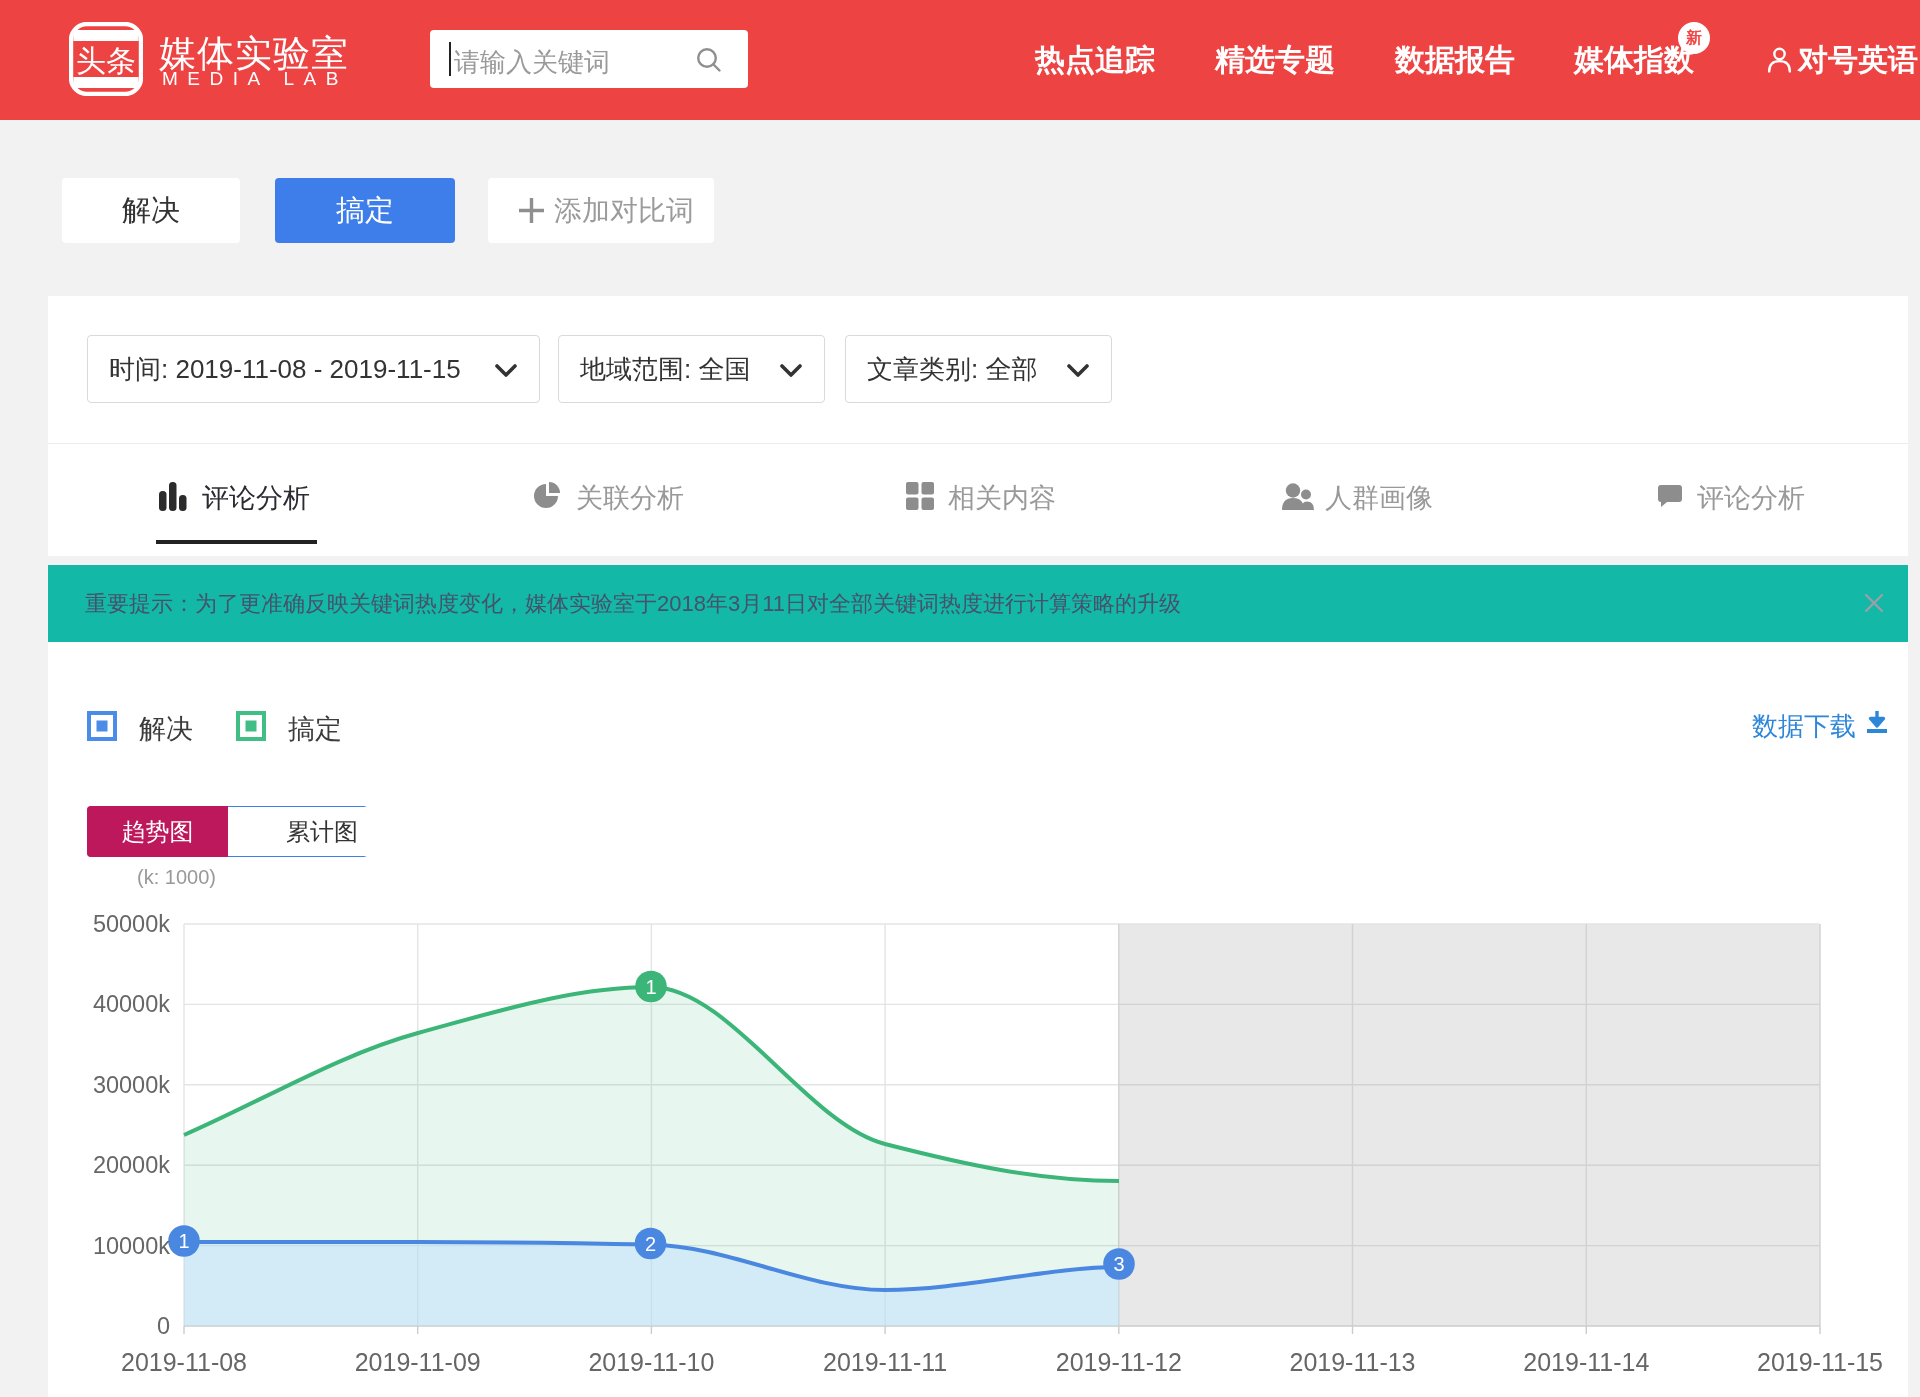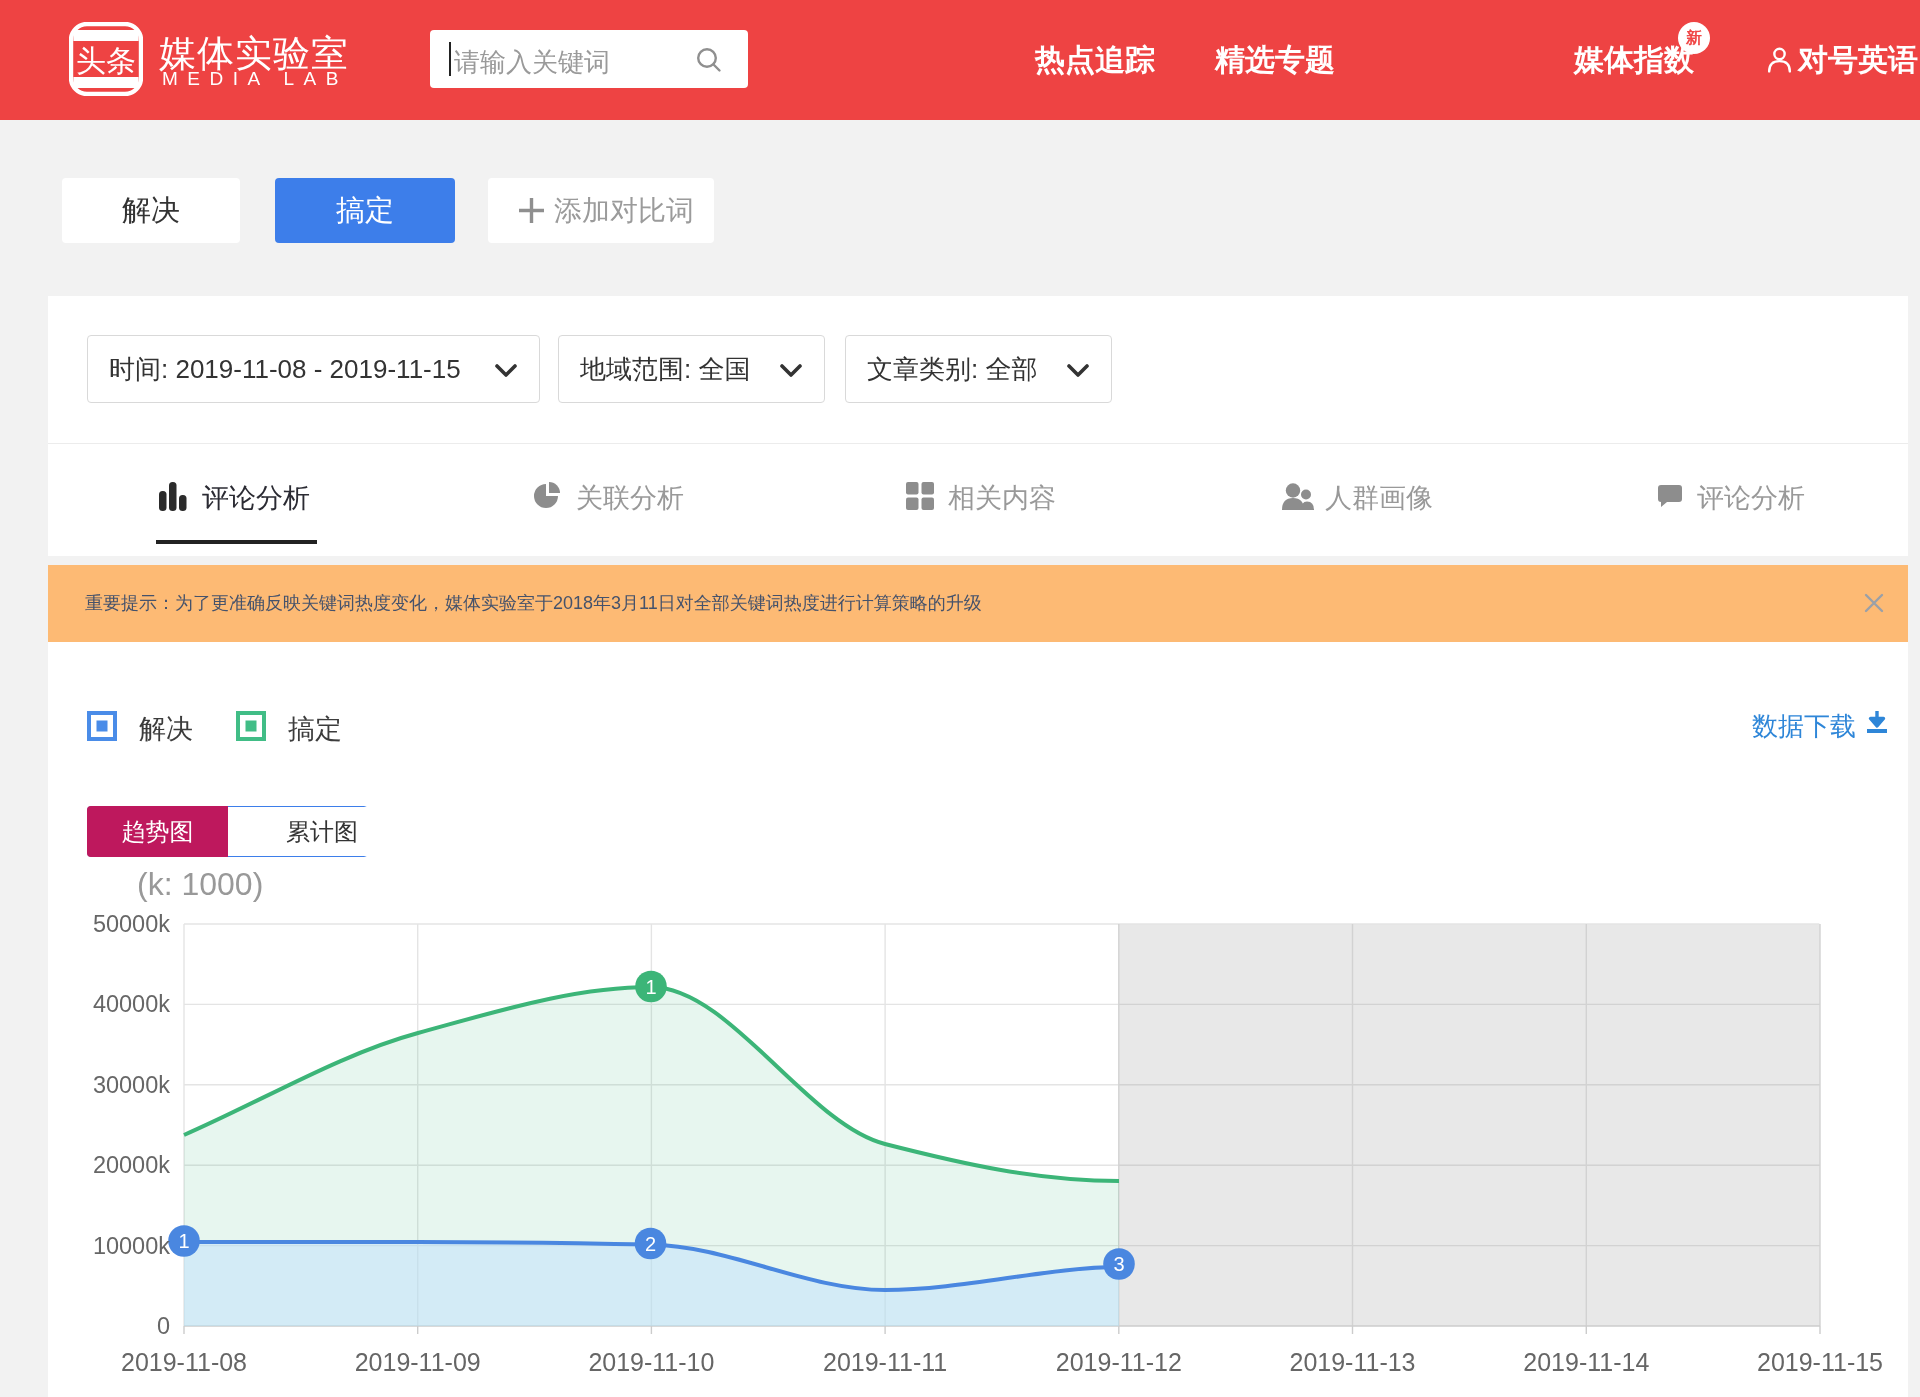--- a/index.html
+++ b/index.html
@@ -21,27 +21,27 @@
 .kw2{position:absolute;left:275px;top:178px;width:180px;height:65px;background:#3d7eea;border-radius:4px;color:#fff;font-size:29px;text-align:center;line-height:65px;}
 .kw3{position:absolute;left:488px;top:178px;width:226px;height:65px;background:#fff;border-radius:4px;color:#9b9b9b;font-size:28px;text-align:left;line-height:65px;}
 
 .card{position:absolute;left:48px;top:296px;width:1860px;height:1101px;background:#fff;}
 .dd{position:absolute;border:1px solid #d9d9d9;border-radius:4px;height:68px;background:#fff;color:#333;font-size:26px;line-height:66px;padding-left:21px;}
 .sep{position:absolute;left:0;top:147px;width:1860px;height:1px;background:#ececec;}
 .tab{position:absolute;top:184px;height:28px;font-size:27px;color:#999;}
 .tabicon{position:absolute;top:186px;}
 .underline{position:absolute;left:108px;top:244px;width:161px;height:4px;background:#222;}
 .gap{position:absolute;left:0;top:260px;width:1860px;height:9px;background:#f2f2f2;}
-.notice{position:absolute;left:0;top:269px;width:1860px;height:77px;background:#fdba74;color:#45526b;font-size:18px;line-height:77px;white-space:nowrap;overflow:hidden;}
+.notice{position:absolute;left:0;top:269px;width:1860px;height:77px;background:#14b8a6;color:#45526b;font-size:22px;line-height:77px;white-space:nowrap;overflow:hidden;}
 .legend{position:absolute;top:415px;font-size:27px;color:#3c3c3c;}
 .dl{position:absolute;left:1704px;top:413px;color:#2e86d8;font-size:26px;white-space:nowrap;}
 .tgl{position:absolute;left:39px;top:510px;width:281px;height:51px;border:1px solid #3d7eea;border-radius:4px;font-size:24px;}
 .tgl .a{position:absolute;left:-1px;top:-1px;width:141px;height:51px;background:#be185d;color:#fff;border-radius:4px 0 0 4px;text-align:center;line-height:51px;}
 .tgl .b{position:absolute;left:140px;top:0;width:140px;height:49px;background:#fff;color:#333;text-align:center;line-height:49px;padding-left:48px;}
-.kunit{position:absolute;left:89px;top:570px;font-size:32px;color:#999;}
+.kunit{position:absolute;left:89px;top:570px;font-size:20px;color:#999;}
 </style>
 </head>
 <body>
 <div class="header">
   <svg class="logo" viewBox="0 0 74 74">
     <rect x="2" y="2" width="70" height="70" rx="16" fill="none" stroke="#fff" stroke-width="4.4"></rect>
     <rect x="4.4" y="8" width="65.2" height="11" fill="#fff"></rect>
     <rect x="4.4" y="55" width="65.2" height="11" fill="#fff"></rect>
     <text x="37" y="48.5" font-size="30" fill="#fff" text-anchor="middle" font-family="Liberation Sans">头条</text>
   </svg>
@@ -50,20 +50,21 @@
   <div class="search">
     <div class="caret"></div>
     <div class="ph">请输入关键词</div>
     <svg style="position:absolute;left:265px;top:17px" width="28" height="28" viewBox="0 0 28 28">
         <circle cx="12" cy="11" r="8.8" fill="none" stroke="#8f8f8f" stroke-width="2.4"></circle>
         <line x1="18.5" y1="17.5" x2="24.5" y2="23.5" stroke="#8f8f8f" stroke-width="2.4" stroke-linecap="round"></line>
       </svg>
   </div>
   <div class="nav" style="left:1035px;">热点追踪</div>
   <div class="nav" style="left:1215px;">精选专题</div>
+  <div class="nav" style="left:1395px;">数据报告</div>
   <div class="nav" style="left:1574px;">媒体指数</div>
   <div class="badge">新</div>
   <svg style="position:absolute;left:1766px;top:46px" width="27" height="27" viewBox="0 0 34 34">
       <circle cx="17" cy="10" r="6.5" fill="none" stroke="#fff" stroke-width="3"></circle>
       <path d="M4 32 Q4 19 17 19 Q30 19 30 32" fill="none" stroke="#fff" stroke-width="3" stroke-linecap="round"></path>
     </svg>
   <div class="nav" style="left:1798px;">对号英语</div>
 </div>
 
 <div class="kw1">解决</div>

